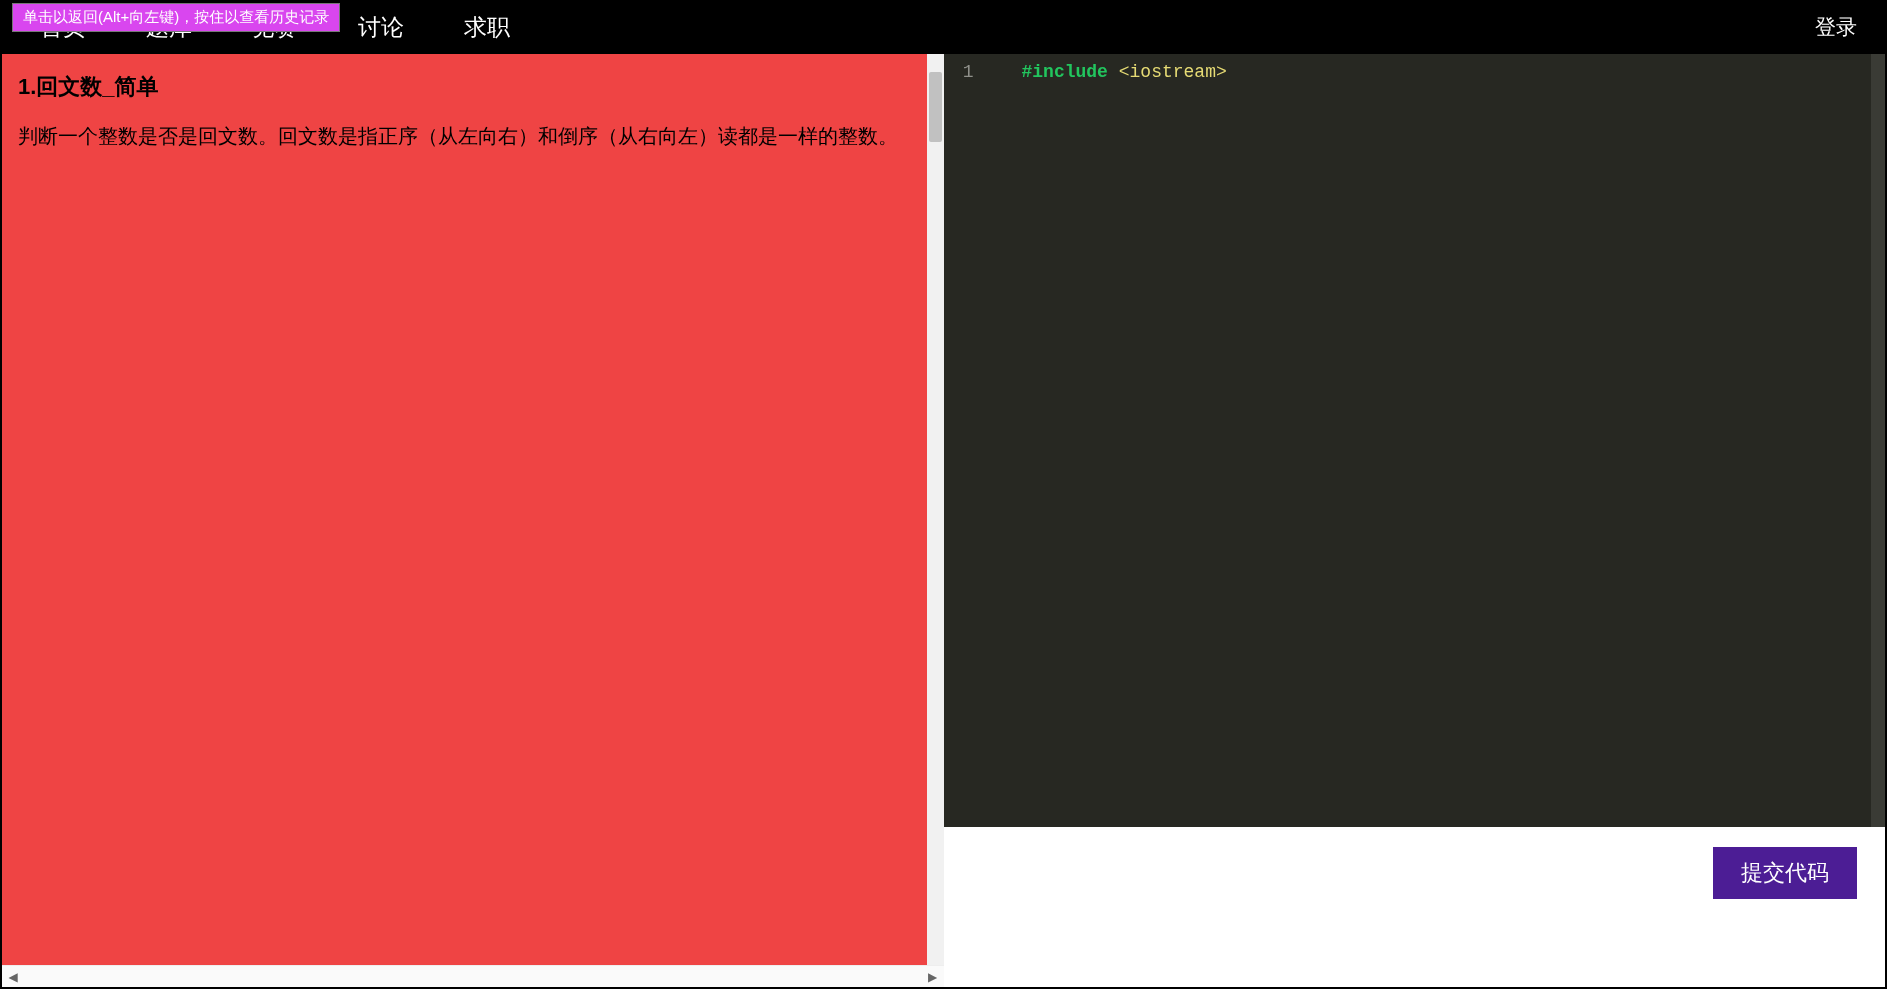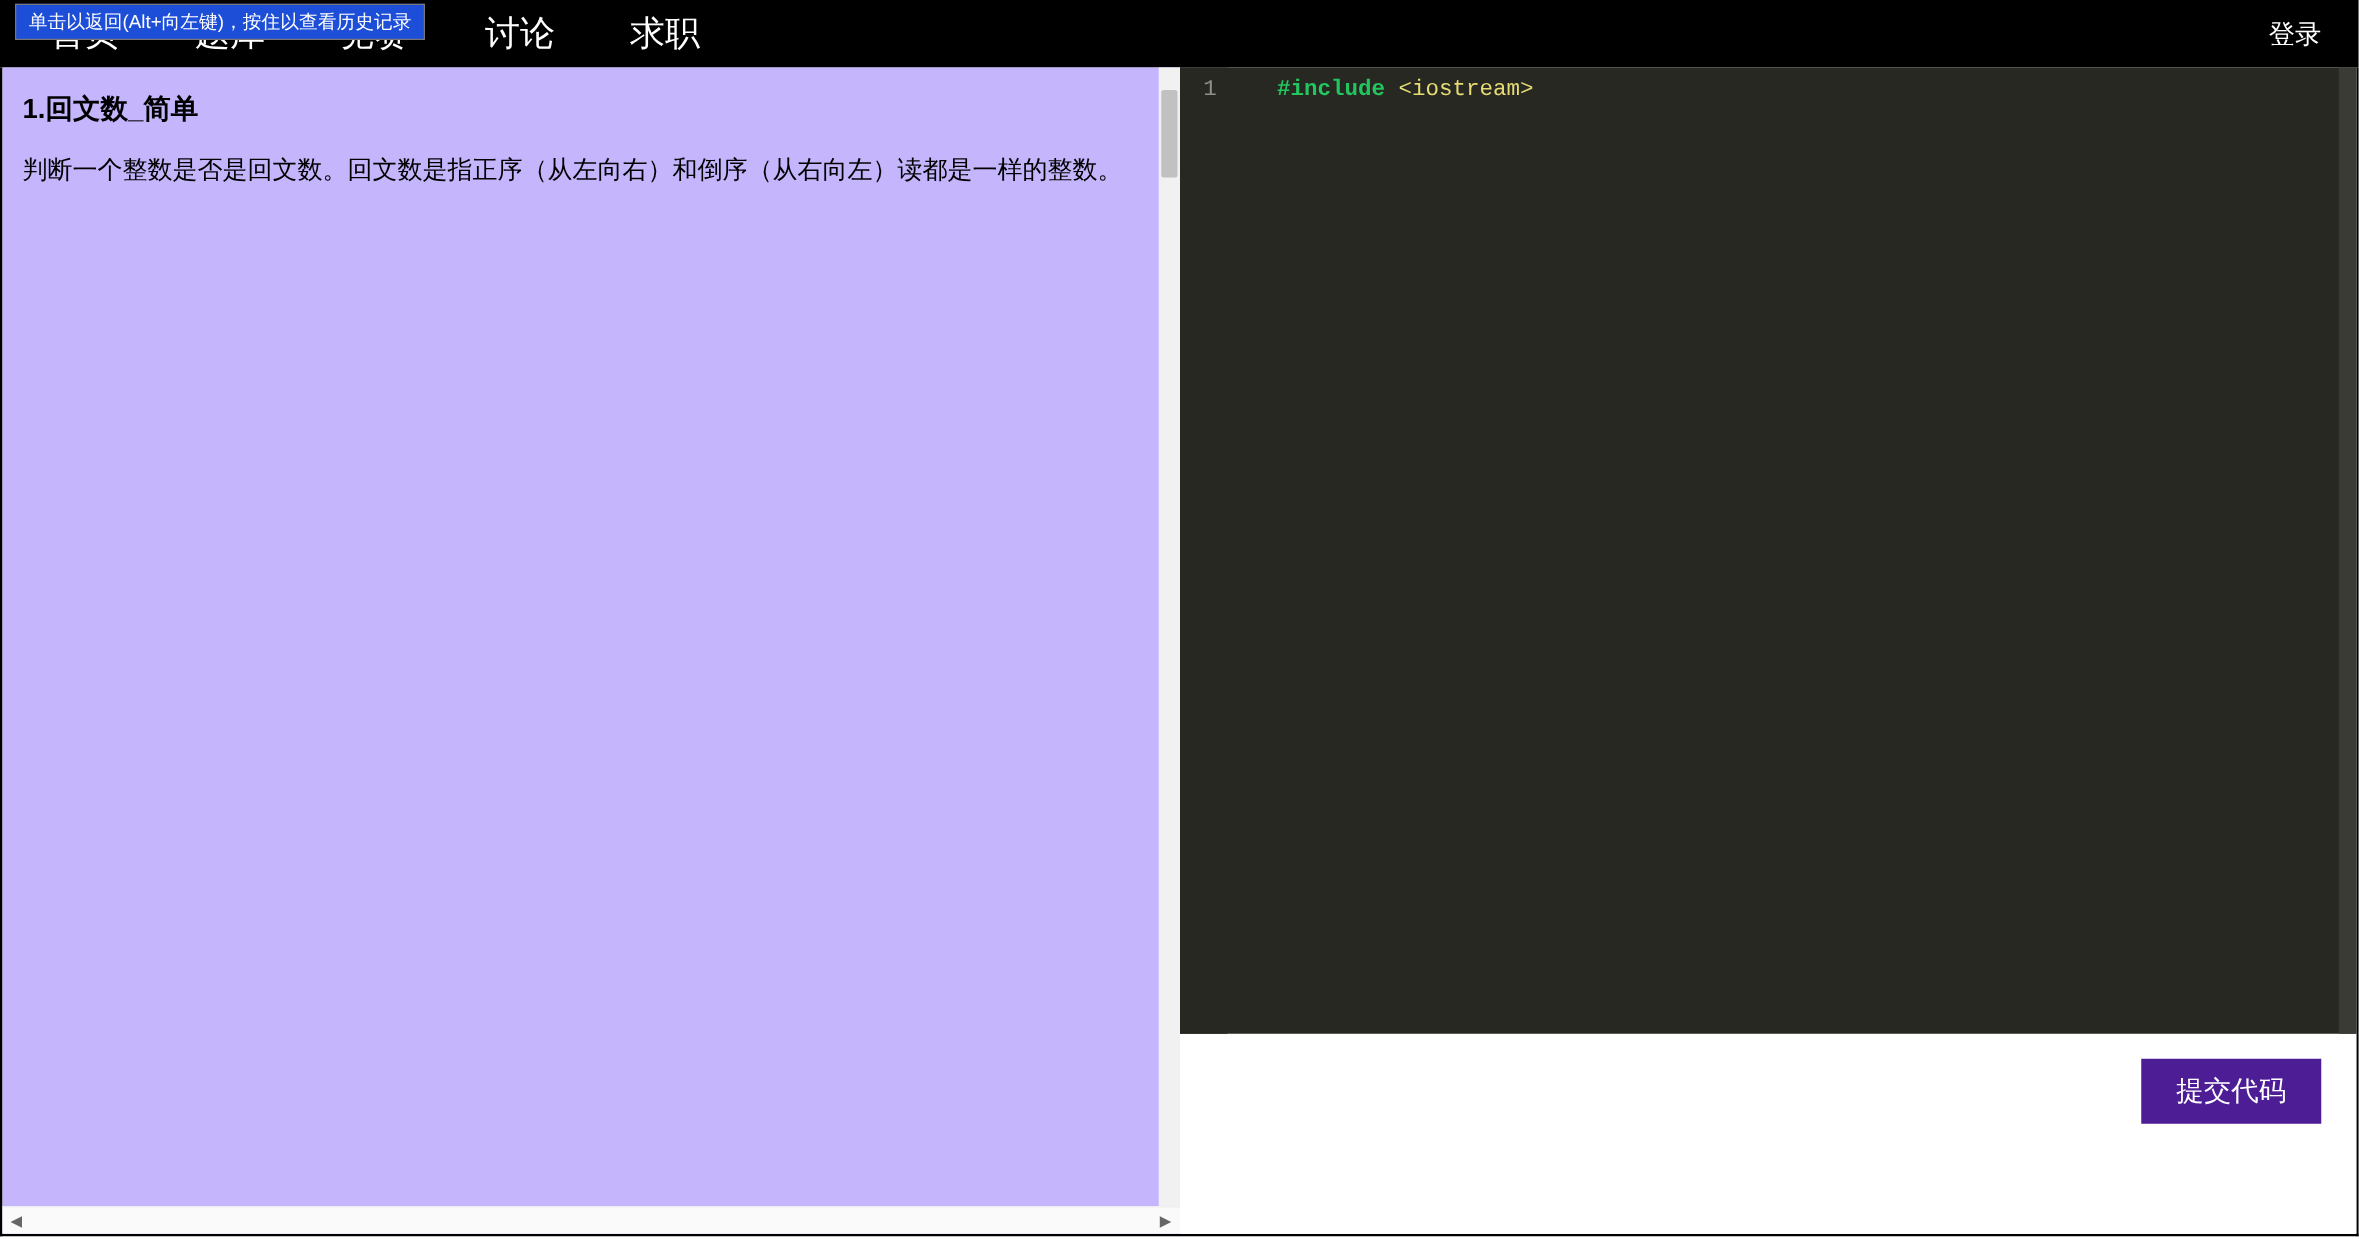--- a/index.html
+++ b/index.html
@@ -8,56 +8,56 @@
 
 .nav {
   position:relative;
   width:100%; height:54px;
   background:#000;
   display:flex; align-items:center;
   padding:0 20px;
 }
 .nav-items { display:flex; gap:60px; padding-left:20px; }
 .nav-item {
-  color:#fff; font-size:28px; font-weight:500;
+  color:#fff; font-size:23px; font-weight:500;
   cursor:pointer;
   font-family:Liberation Serif, serif;
 }
 .nav-right {
   margin-left:auto;
   color:#fff; font-size:21px; font-weight:500;
   cursor:pointer; padding-right:10px;
 }
 
 
 .tooltip {
   position:absolute;
   top:3px; left:12px;
-  background:#1d4ed8;
+  background:#d946ef;
   border:1px solid #777;
   color:#fff;
   font-size:15px;
   padding:4px 10px;
   z-index:50;
   white-space:nowrap;
 }
 
 
 .main {
   display:flex;
   width:100%;
   height:calc(100% - 54px - 2px);
   border:2px solid #000;
   border-top:none;
 }
 
 
 .left {
   width:50%;
-  background:#c4b5fd;
+  background:#ef4444;
   position:relative;
   display:flex; flex-direction:column;gap:14px;
 }
 .left-content {
   flex:1;
   padding:18px 18px 8px 16px;
   overflow:auto;
 }
 .prob-title {
   font-size:22px; font-weight:700; color:#000;

